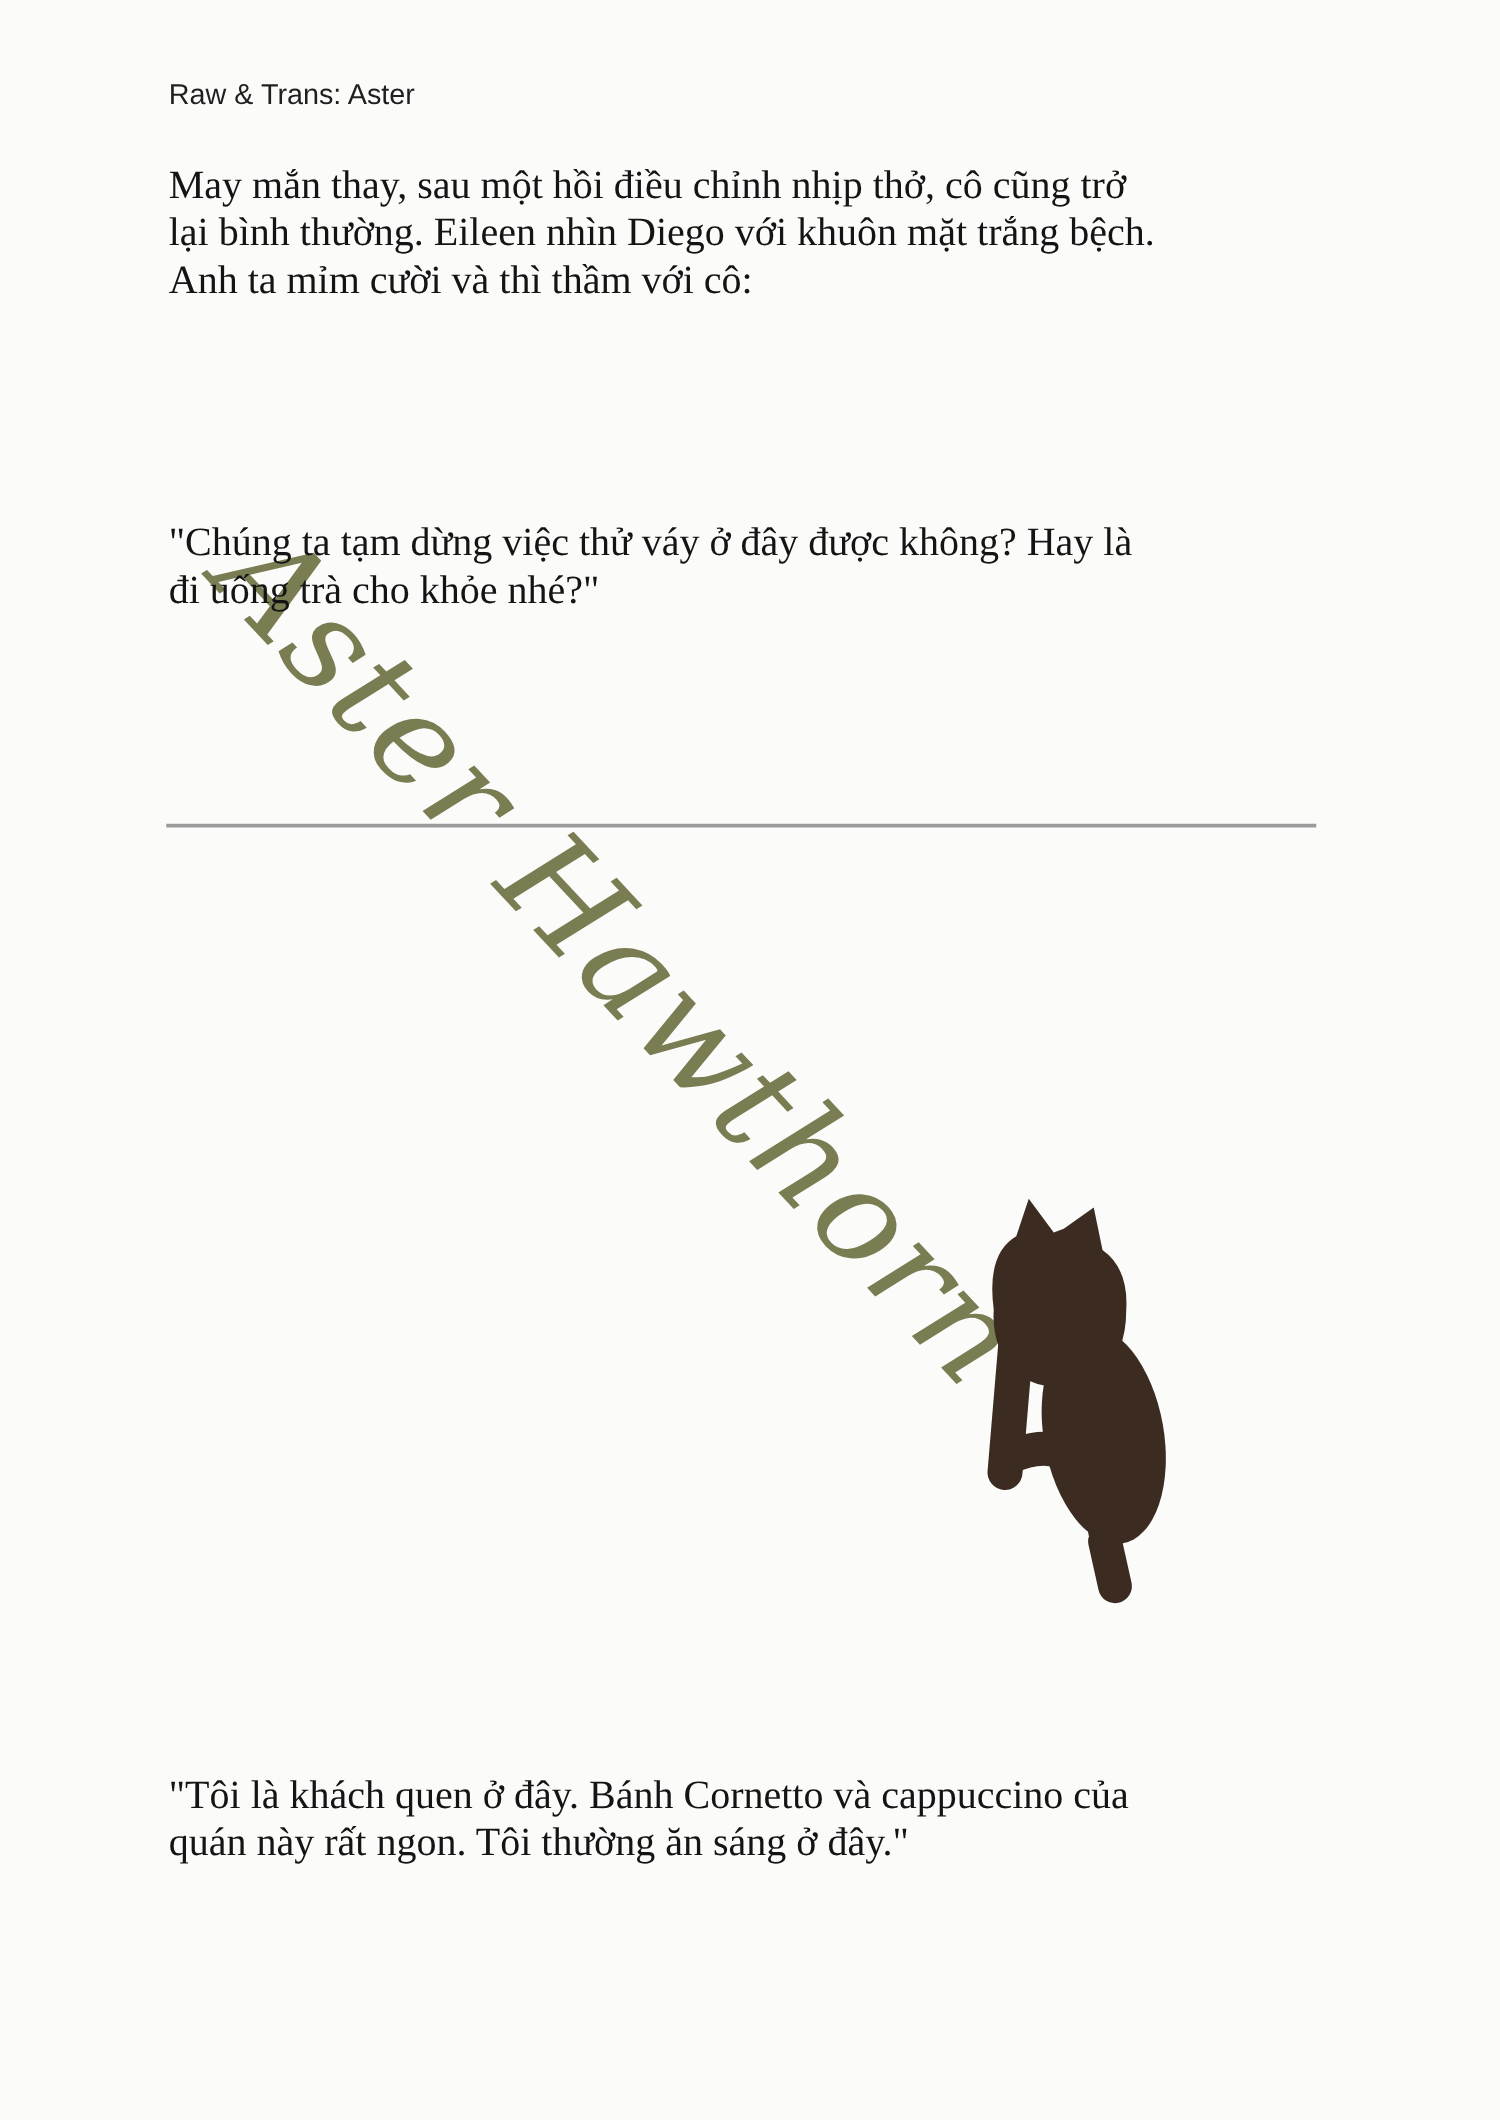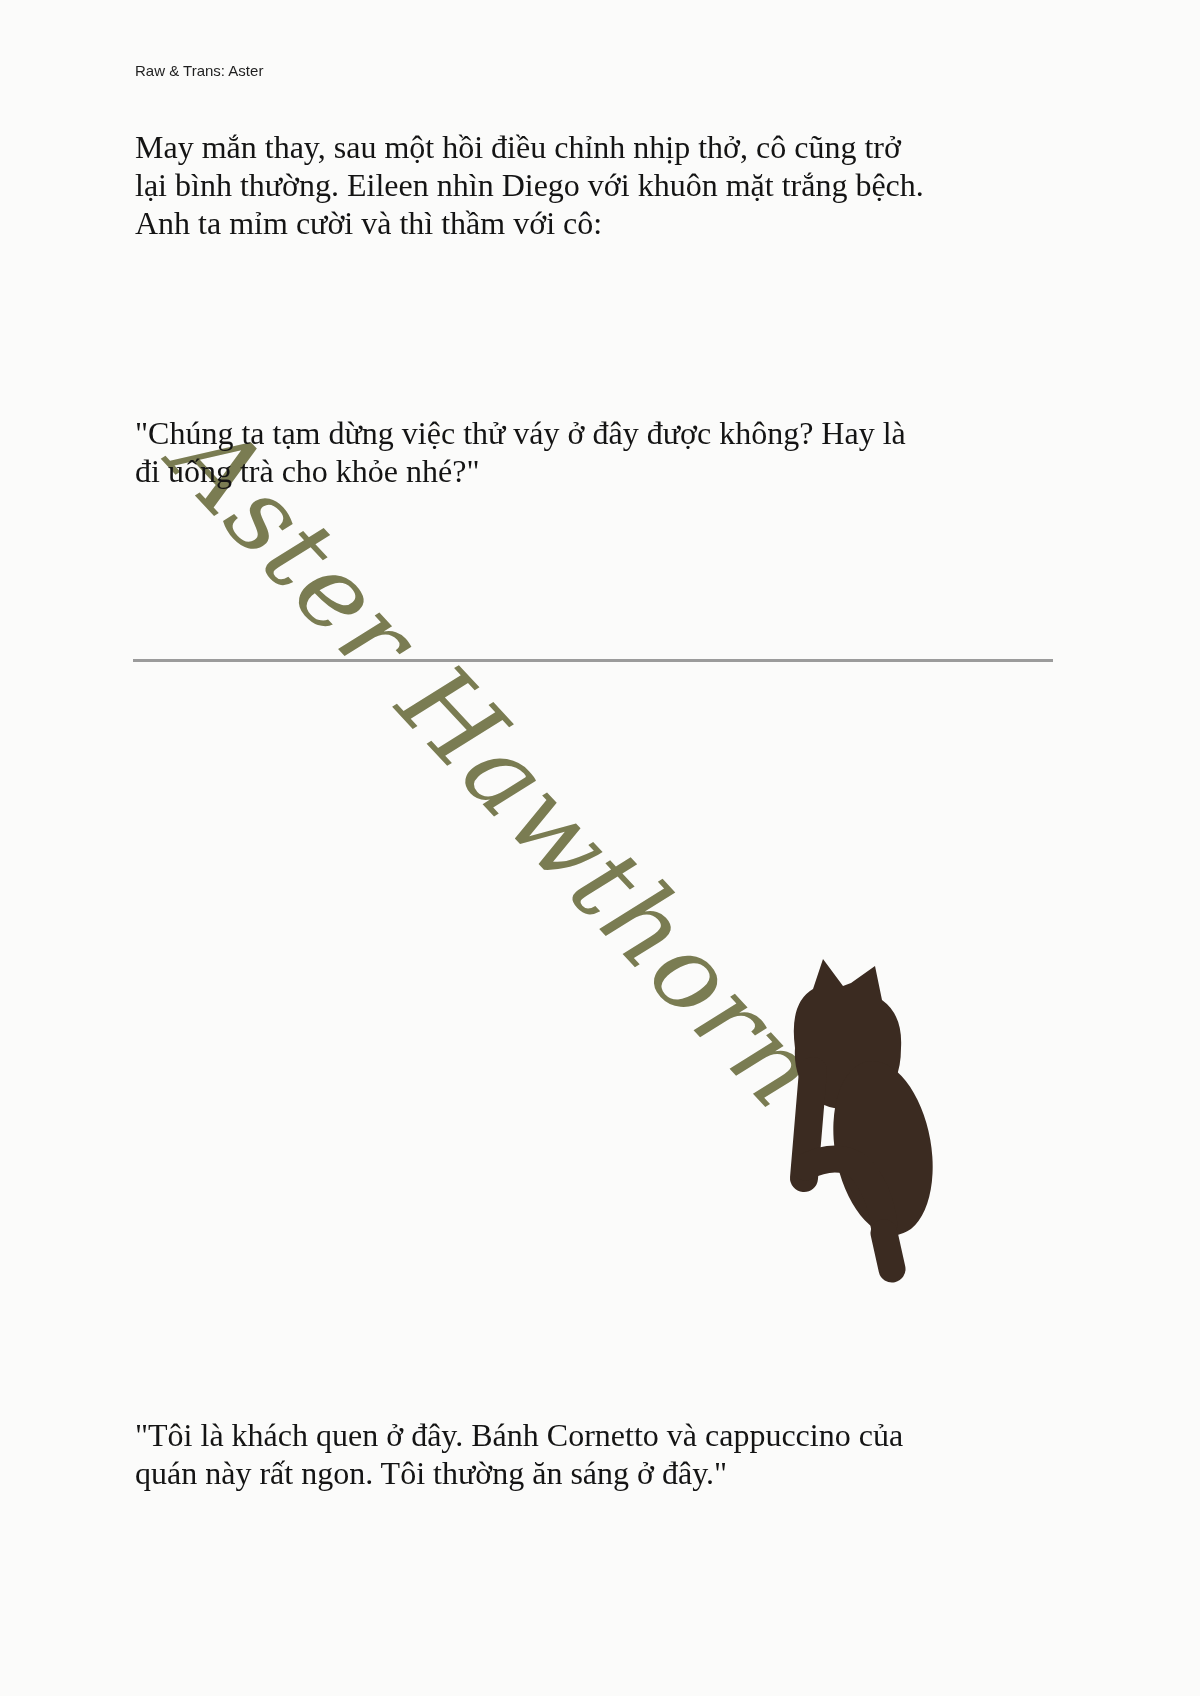--- a/index.html
+++ b/index.html
@@ -10,21 +10,21 @@
     overflow: hidden;
   }
   .page {
     position: relative;
     width: 1200px; height: 1696px;
   }
   .credit {
     position: absolute;
     left: 135px; top: 62px;
     font-family: "Liberation Sans", sans-serif;
-    font-size: 15px;
+    font-size: 23px;
     color: #1f1f1f;
     z-index: 5;
   }
   .para {
     position: absolute;
     left: 135px;
     width: 870px;
     margin: 0;
     font-size: 32px;
     line-height: 38px;

